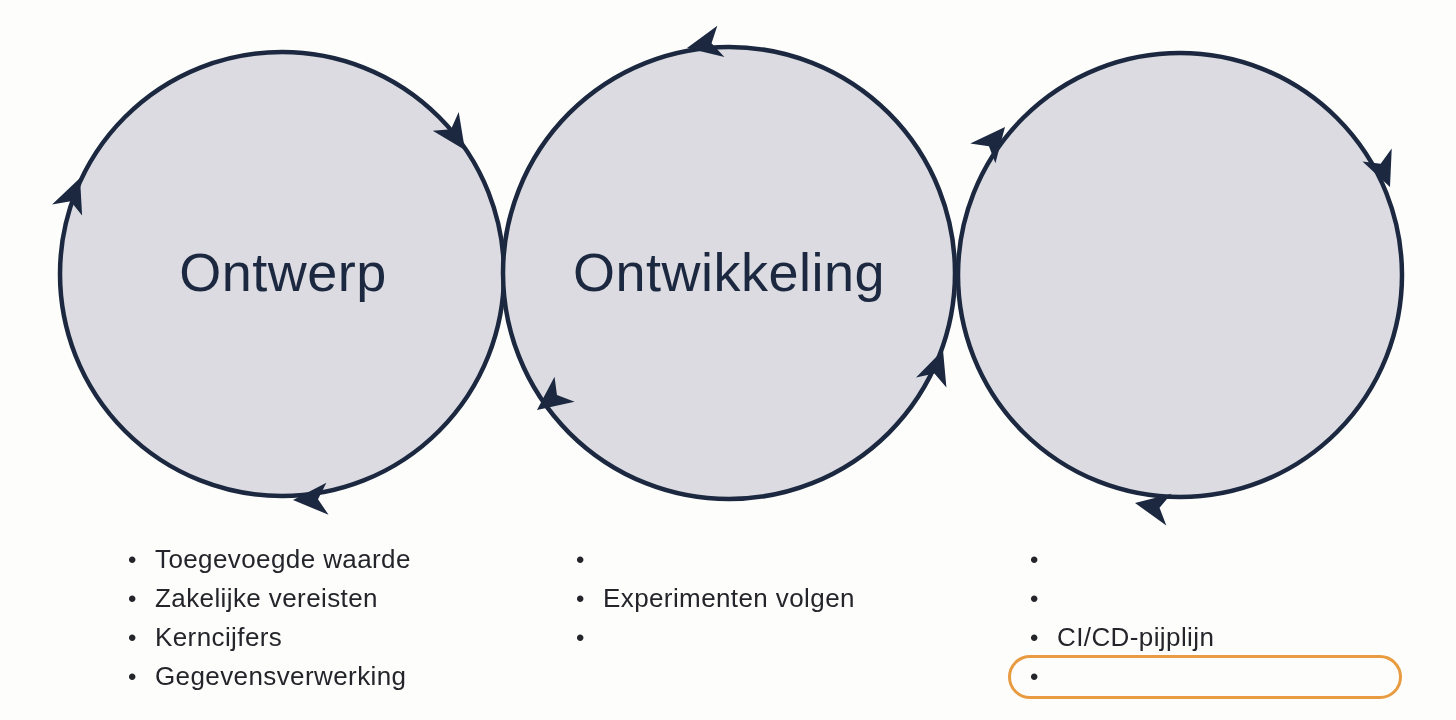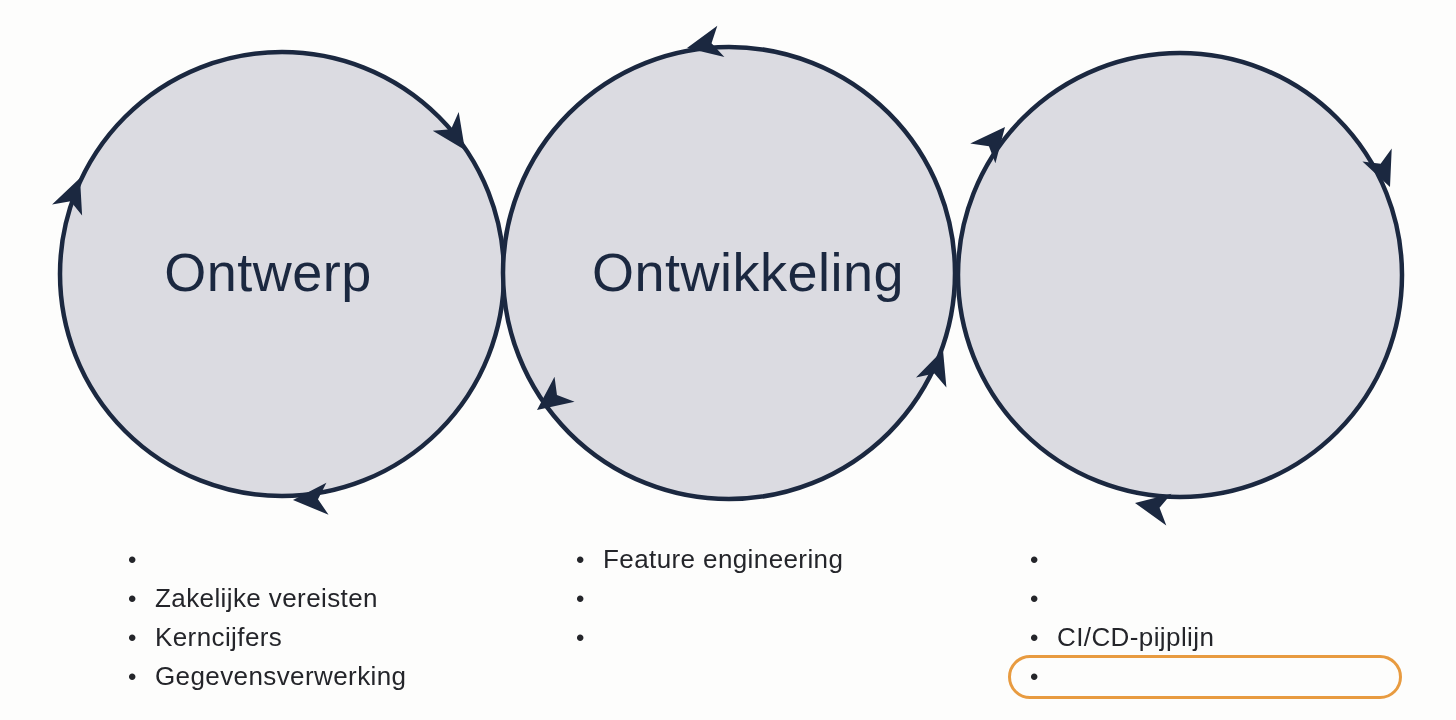--- a/index.html
+++ b/index.html
@@ -8,22 +8,22 @@
     background:#fdfdfc;
     font-family:"Liberation Sans", sans-serif;
   }
   .stage{position:relative;width:1456px;height:720px;}
   .cycle-svg{position:absolute;left:0;top:0;}
   .phase-title{
     position:absolute;transform:translate(-50%,-50%);
     font-size:54px;font-weight:400;letter-spacing:.5px;
     color:#1b2840;white-space:nowrap;
   }
-  .title-1{left:268px;top:272px;}
-  .title-2{left:729px;top:272px;margin-left:19px;}
+  .title-1{left:283px;top:272px;}
+  .title-2{left:729px;top:272px;}
   .title-3{left:1181px;top:273px;}
   .plist{
     position:absolute;top:540px;
     font-size:26px;letter-spacing:.4px;color:#24252a;
   }
   .list-1{left:128px;}
   .list-2{left:576px;}
   .list-3{left:1030px;}
   .row{
     position:relative;height:39px;
@@ -71,42 +71,43 @@
       <use href="#ah" transform="translate(1135,503) rotate(191)"></use>
     </g>
   </svg>
 
   <div class="phase-title title-1">Ontwerp</div>
   <div class="phase-title title-2">Ontwikkeling</div>
 
   <div class="plist list-1">
     <div class="row">
       <span class="bullet">•</span>
+      <span>Toegevoegde waarde</span>
     </div>
     <div class="row">
       <span class="bullet">•</span>
       <span>Zakelijke vereisten</span>
     </div>
     <div class="row">
       <span class="bullet">•</span>
       <span>Kerncijfers</span>
     </div>
     <div class="row">
       <span class="bullet">•</span>
       <span>Gegevensverwerking</span>
     </div>
   </div>
 
   <div class="plist list-2">
     <div class="row">
       <span class="bullet">•</span>
-      <span>Feature engineering</span>
     </div>
     <div class="row">
       <span class="bullet">•</span>
+      <span>Experimenten volgen</span>
     </div>
     <div class="row">
       <span class="bullet">•</span>
     </div>
   </div>
 
   <div class="plist list-3">
     <div class="row">
       <span class="bullet">•</span>
     </div>

